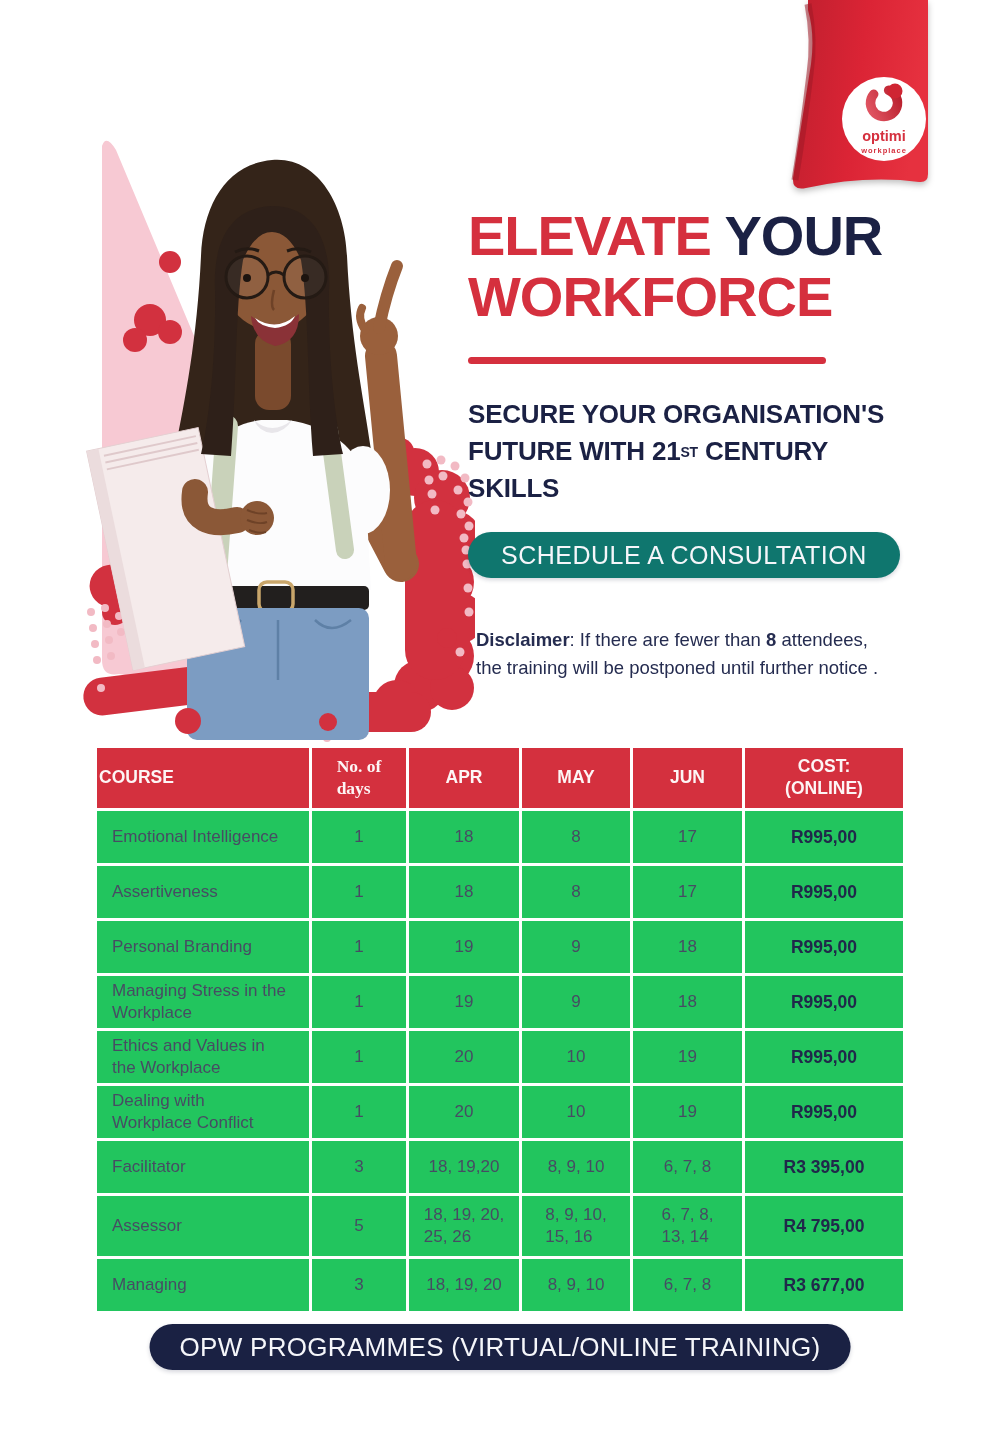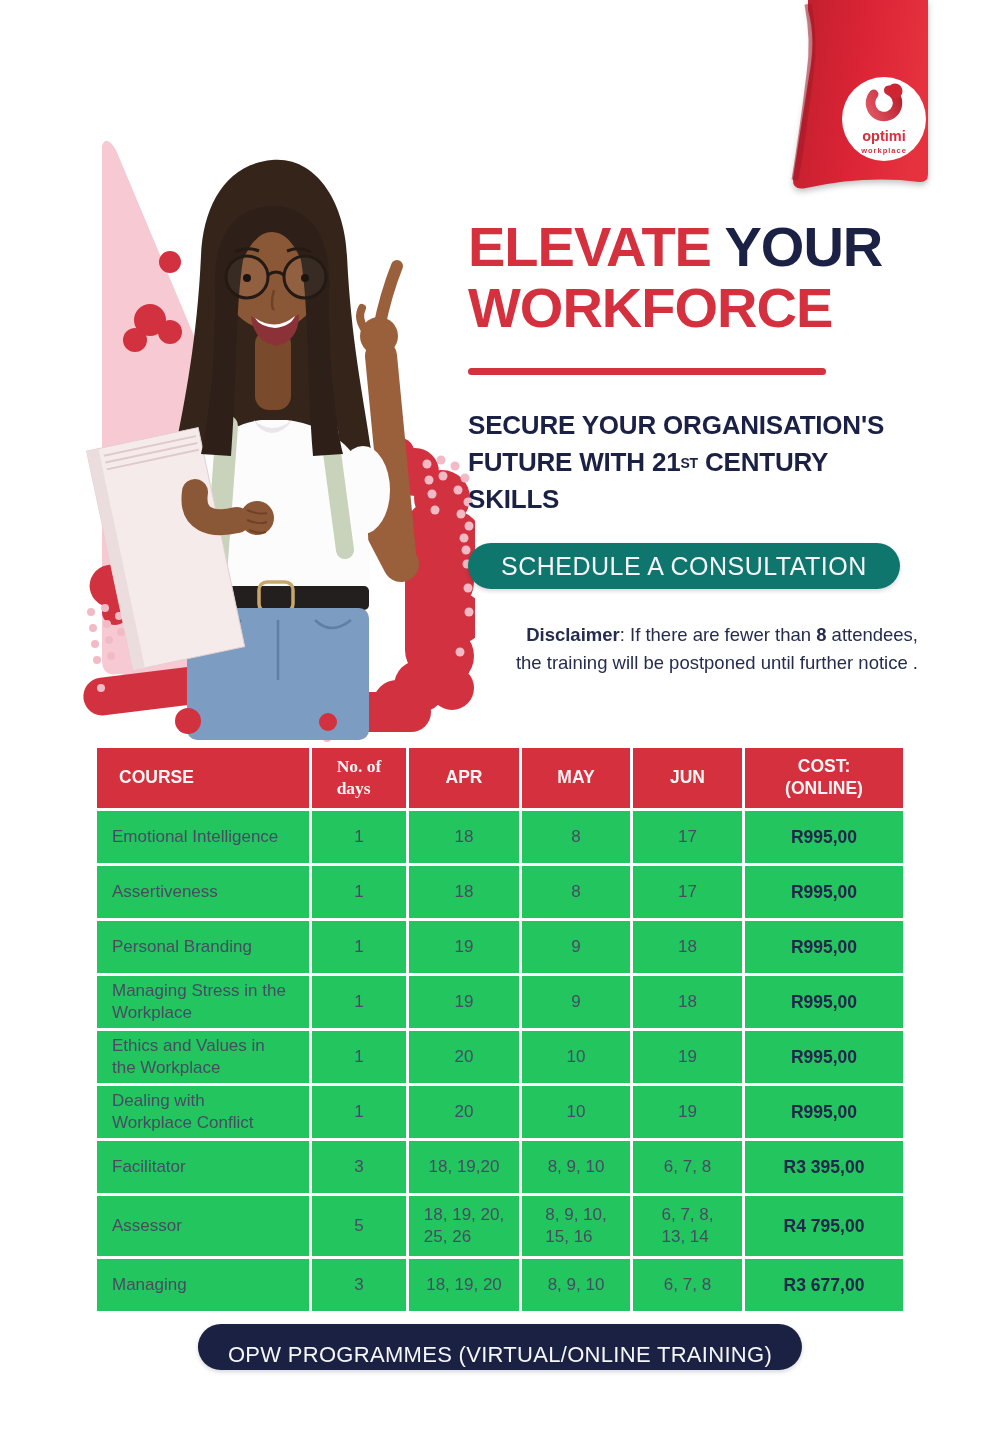--- a/index.html
+++ b/index.html
@@ -5,62 +5,62 @@
   html,body{margin:0;padding:0;background:#ffffff;}
   .poster{
     position:relative;width:1000px;height:1431px;background:#ffffff;overflow:hidden;
     font-family:"Liberation Sans","DejaVu Sans",sans-serif;
   }
   
   .illus{position:absolute;left:75px;top:120px;width:400px;height:628px;}
   
   .ribbon{position:absolute;left:782px;top:0;width:155px;height:200px;}
   
-  .hero{position:absolute;left:468px;top:216px;width:450px;}
+  .hero{position:absolute;left:468px;top:205px;width:450px;}
   .headline{margin:0;font-size:56px;line-height:61px;font-weight:800;letter-spacing:-1px;white-space:nowrap;}
   .hl-red{color:#D5303E;}
   .hl-navy{color:#1B2144;}
   .rule{width:358px;height:7px;border-radius:4px;background:#D5303E;margin-top:30px;}
   .subtitle{margin-top:32px;font-size:26px;line-height:37px;font-weight:700;color:#1B2144;letter-spacing:-0.2px;}
   .subtitle sup{font-size:14px;vertical-align:top;position:relative;top:1px;}
   .gap-left{margin-left:7px;}
   .cta{
     margin-top:25px;display:inline-flex;align-items:center;height:46px;padding:0 33px;
     background:#0f766e;border-radius:24px;border:none;cursor:pointer;
     color:#F5F6FA;font-size:25px;letter-spacing:0.5px;font-family:inherit;font-weight:400;
     box-shadow:0 2px 4px rgba(20,25,60,.18);
   }
-  .disclaimer{margin-top:32px;padding-left:8px;font-size:18.5px;line-height:27.5px;color:#252C50;text-align:right;}
+  .disclaimer{margin-top:48px;padding-left:8px;font-size:18.5px;line-height:27.5px;color:#252C50;}
   .disclaimer b{font-weight:700;}
   
   .course-table{
     position:absolute;left:94px;top:745px;width:812px;
     border-collapse:separate;border-spacing:3px;table-layout:fixed;
   }
   .course-table th{
     background:#D4303E;color:#FDF5F5;font-size:17.5px;font-weight:700;
     height:58px;text-align:center;vertical-align:middle;white-space:pre-line;line-height:1.25;
   }
-  .course-table th:first-child{text-align:left;padding-left:22px;}
+  .course-table th:first-child{text-align:left;padding-left:2px;}
   .course-table th span{display:inline-block;}
   .course-table th:nth-child(2) span{text-align:left;font-family:Liberation Serif, serif;}
   .course-table td{
     background:#22c55e;color:#474C63;font-size:17px;height:50px;
     text-align:center;vertical-align:middle;line-height:1.28;
   }
   .course-table td.course{text-align:left;padding-left:15px;white-space:pre-line;}
   .course-table td span{display:inline-block;white-space:pre-line;text-align:left;}
   .course-table td.cost{font-weight:700;color:#20284A;font-size:17.5px;}
   .course-table td.cost span{text-align:center;}
   .course-table tr.tall td{height:58px;}
   
   .footer-pill{
     position:absolute;top:1324px;left:50%;transform:translateX(-50%);
-    height:30px;line-height:46px;padding:8px 30px;border-radius:24px;background:#1A2143;
-    color:#F5F6FA;font-size:22px;letter-spacing:0.3px;white-space:nowrap;
+    height:46px;line-height:46px;padding:0 30px;border-radius:24px;background:#1A2143;
+    color:#F5F6FA;font-size:26px;letter-spacing:0.3px;white-space:nowrap;
     box-shadow:0 2px 4px rgba(20,25,60,.18);
   }
 </style>
 </head>
 <body>
 
 <div class="poster">
 
   <svg class="illus" viewBox="0 0 400 628" aria-hidden="true">
 

